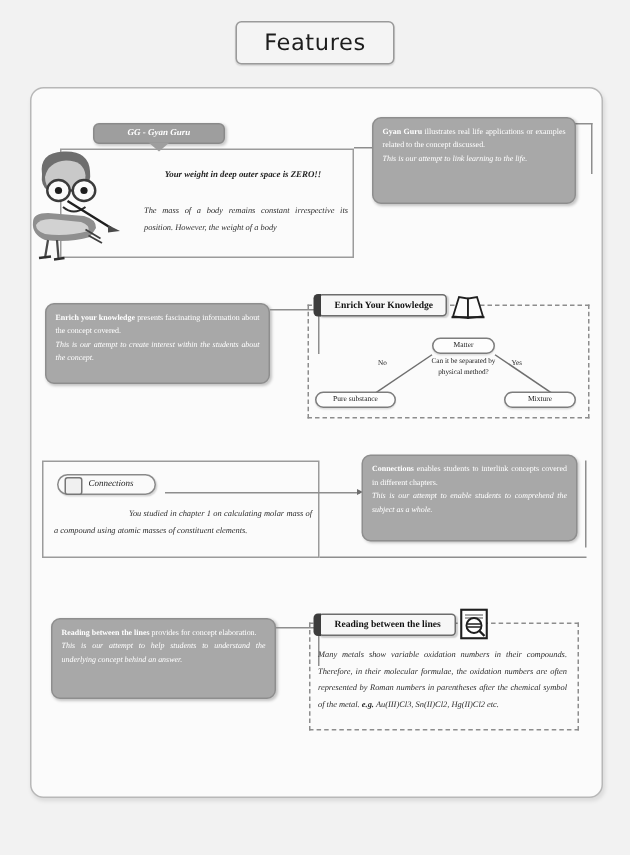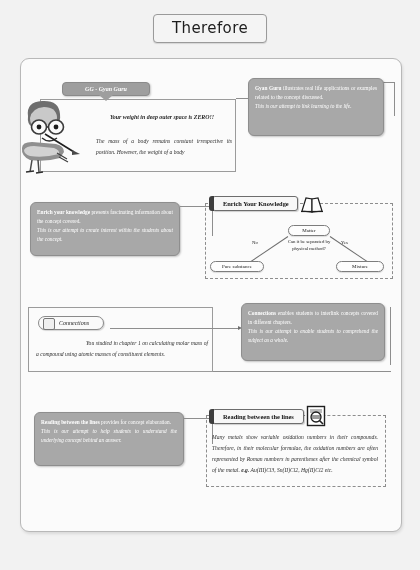--- a/index.html
+++ b/index.html
@@ -211,21 +211,21 @@
     position:absolute;left:-4px;top:-1px;
     width:5px;height:calc(100% + 2px);
     background:#3d3d3d;
     border-radius:3px 0 0 3px;
   }
 </style>
 </head>
 <body>
 
 <div class="title-wrap">
-  <div class="title-box">Therefore</div>
+  <div class="title-box">Features</div>
 </div>
 
 <div class="page"></div>
 
 <div class="frame-solid" style="left:40px;top:99px;width:196px;height:73px;"></div>
 
 <svg class="guru" viewBox="0 0 72 80">
   <path d="M16 20 Q14 6 30 5 Q47 4 48 18 Q49 26 44 30 L20 31 Q15 28 16 20Z" fill="#6e6e6e"></path>
   <path d="M18 22 Q20 12 32 11 Q44 11 45 21 Q45 27 42 31 L22 31 Q18 28 18 22Z" fill="#c9c9c9"></path>
   <ellipse cx="27" cy="31" rx="7.5" ry="7" fill="#fafafa" stroke="#3b3b3b" stroke-width="1.6"></ellipse>

